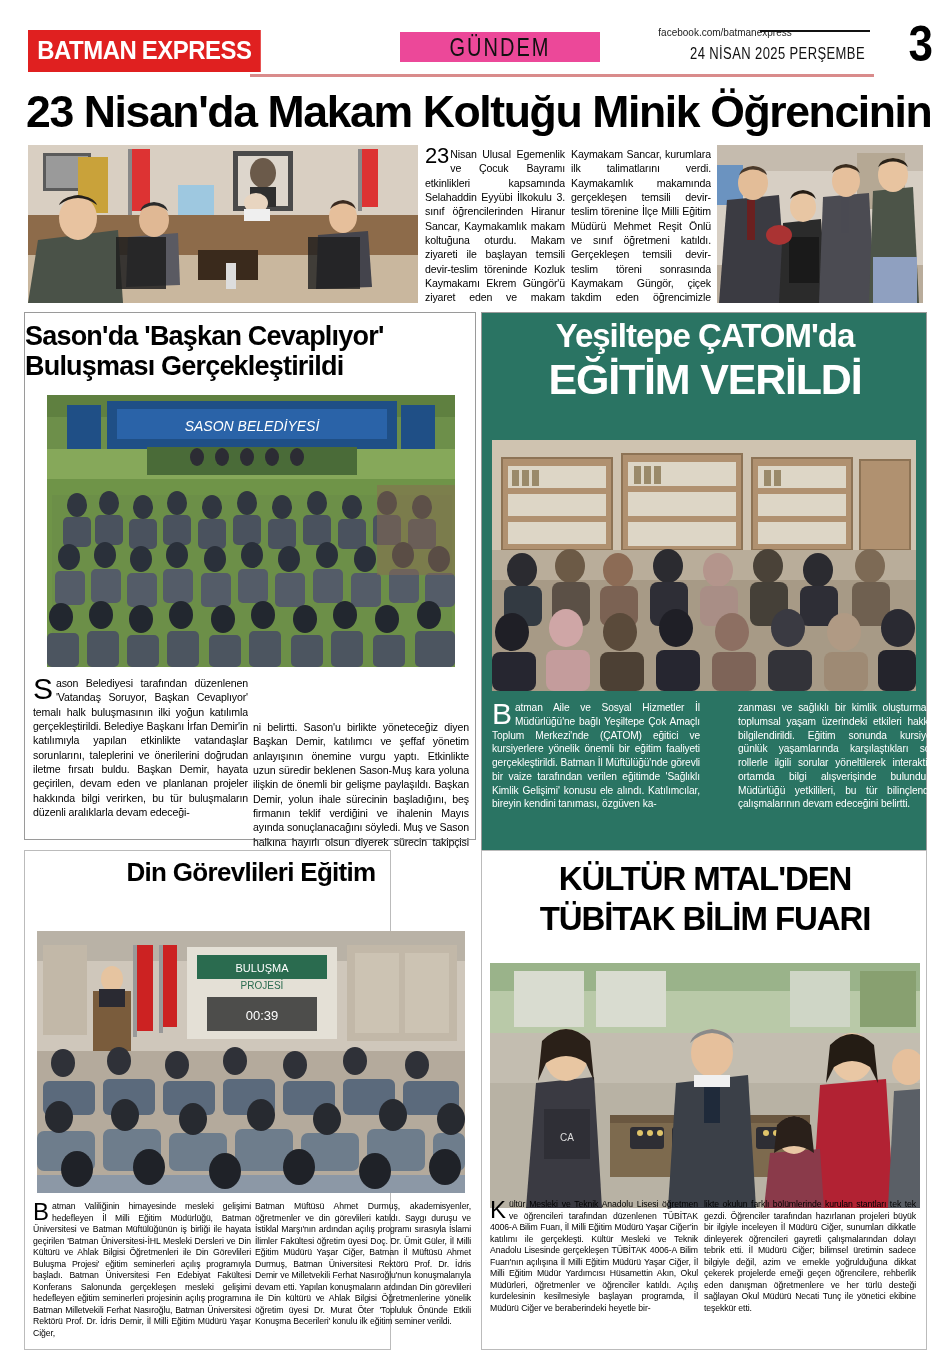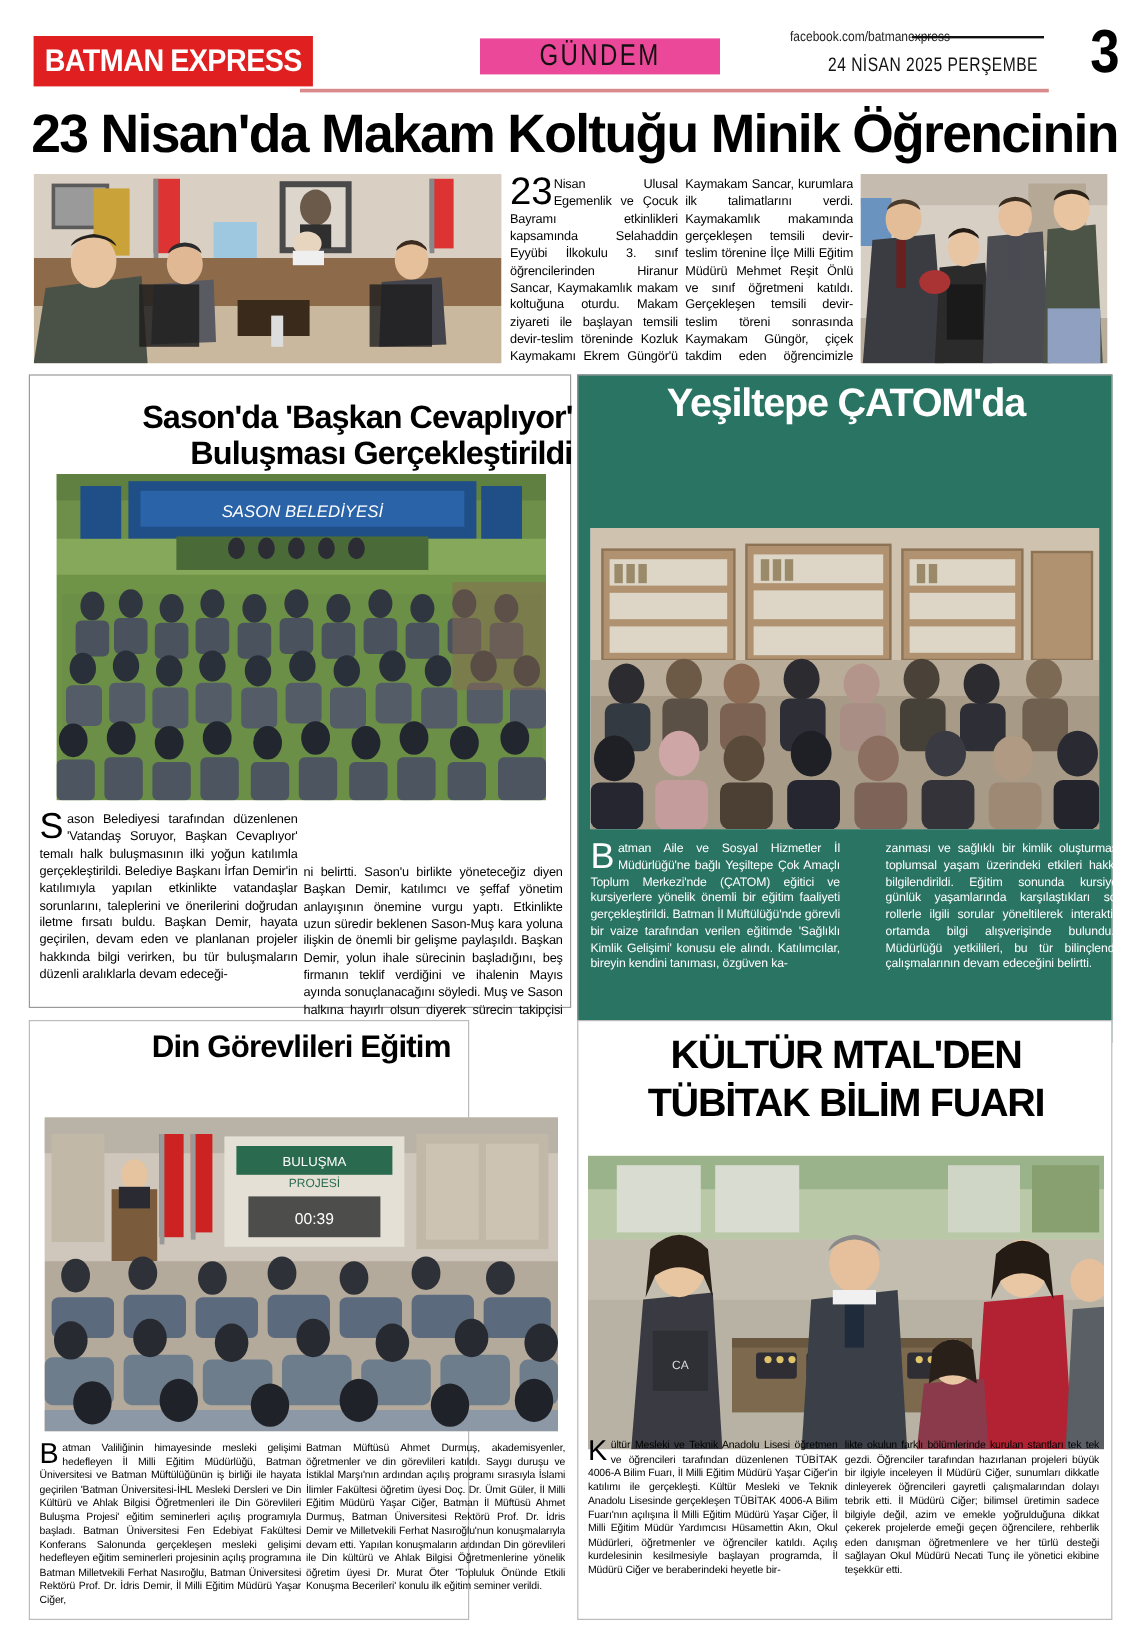--- a/index.html
+++ b/index.html
@@ -81,32 +81,32 @@
   }
   .body-text {
     font-size: 10.6px; line-height: 1.355; text-align: justify; color: #000;
     letter-spacing: -0.12px; hyphens: none;
   }
   .dc {
     float: left; font-size: 30px; line-height: 0.78; font-weight: 400;
     padding: 1px 2px 0 0; margin-right: 1px; font-family: "Liberation Sans", sans-serif;
   }
   .dc-num {
-    float: left; font-size: 32px; line-height: 0.8; font-weight: 400;
+    float: left; font-size: 22px; line-height: 0.8; font-weight: 400;
     padding-right: 1px; margin-right: 0px;
   }
 
   
   .box-sason {
     position: absolute; left: 24px; top: 312px; width: 452px; height: 528px;
     border: 1px solid #9a9a9a; background: #fff;
   }
   .sason-head {
-    position: absolute; left: 0; top: 20px; width: 452px;
-    text-align: right; font-size: 27px; font-weight: 800;
+    position: absolute; left: 0; top: 8px; width: 452px;
+    text-align: left; font-size: 27px; font-weight: 800;
     line-height: 1.12; letter-spacing: -0.8px; color: #000;
   }
   .sason-photo {
     position: absolute; left: 22px; top: 82px; width: 408px; height: 272px;
     overflow: hidden;
     font-style: italic;
   }
   .sason-c1 { position: absolute; left: 8px; top: 363px; width: 215px; height: 158px; overflow: hidden; }
   .sason-c2 { position: absolute; left: 228px; top: 363px; width: 216px; height: 158px; overflow: hidden; margin-top: 44px; }
 
@@ -390,20 +390,21 @@
       </div>
     </div>
     <div class="sason-c2">
       <div class="body-text">ni belirtti. Sason'u birlikte yöneteceğiz diyen Başkan Demir, katılımcı ve şeffaf yönetim anlayışının önemine vurgu yaptı. Etkinlikte uzun süredir beklenen Sason-Muş kara yoluna ilişkin de önemli bir gelişme paylaşıldı. Başkan Demir, yolun ihale sürecinin başladığını, beş firmanın teklif verdiğini ve ihalenin Mayıs ayında sonuçlanacağını söyledi. Muş ve Sason halkına hayırlı olsun diyerek sürecin takipçisi olacaklarını ifade etti.</div>
     </div>
   </div>
 
   <div class="box-catom">
     <div class="catom-head">
       <div class="catom-l1">Yeşiltepe ÇATOM'da</div>
+      <div class="catom-l2">EĞİTİM VERİLDİ</div>
     </div>
 
     <div class="catom-photo">
       <div class="ph">
         <svg viewBox="0 0 424 251" preserveAspectRatio="none">
           <rect width="424" height="251" fill="#d8cec0"></rect>
           <rect x="0" y="0" width="424" height="110" fill="#cfc3b0"></rect>
 
           <g fill="#b09170" stroke="#8d7355" stroke-width="2">
             <rect x="10" y="18" width="110" height="92"></rect>

